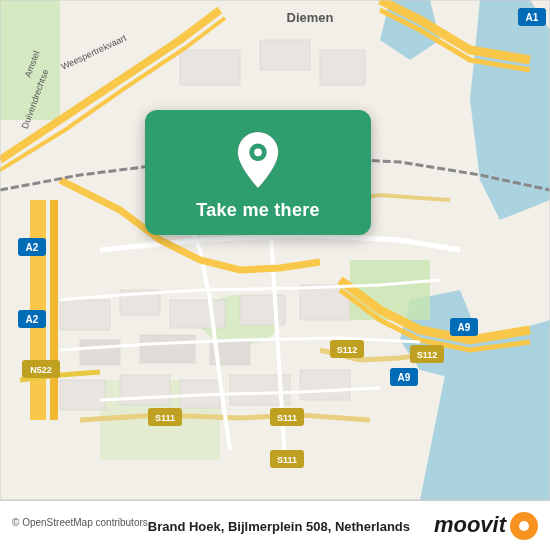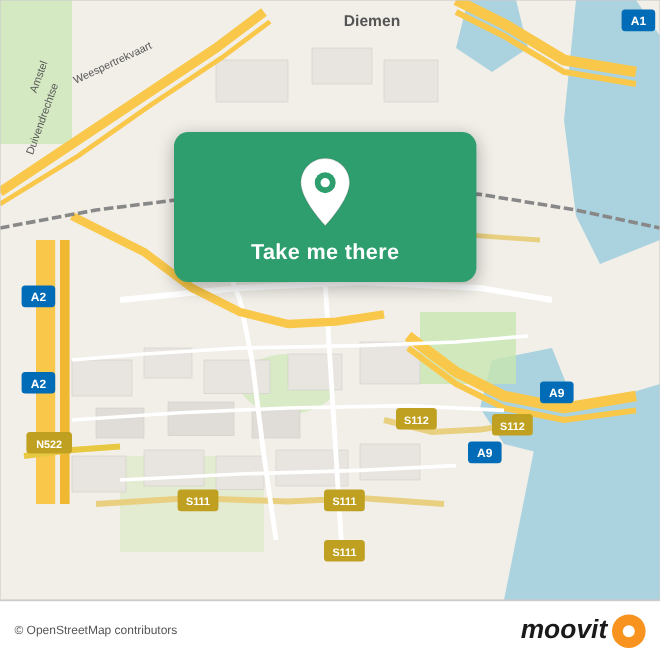--- a/index.html
+++ b/index.html
@@ -77,21 +77,21 @@
       height: 10px;
       background: white;
       border-radius: 50%;
     }
 
     
     #take-me-there-card {
       position: absolute;
       top: 110px;
       left: 145px;
-      width: 252px;
+      width: 226px;
       background: #2e9e6e;
       border-radius: 12px;
       display: flex;
       flex-direction: column;
       align-items: center;
       padding: 20px 20px 14px 20px;
       cursor: pointer;
       box-shadow: 0 4px 14px rgba(0,0,0,0.3);
     }
 
@@ -239,20 +239,21 @@
       <circle cx="25" cy="23" r="9" fill="#2e9e6e"></circle>
       <circle cx="25" cy="23" r="4" fill="white"></circle>
     </svg>
     <span id="take-me-there-label">Take me there</span>
   </div>
 </div>
 
 <div id="footer">
   <div id="footer-left">
     <span id="osm-attribution">© OpenStreetMap contributors</span>
+    <span id="location-label">Brand Hoek, Bijlmerplein 508, Netherlands</span>
   </div>
 
   <div id="moovit-logo">
     <span class="moovit-text">moovit</span>
     <div class="moovit-dot">
       <div class="moovit-dot-inner"></div>
     </div>
   </div>
 </div>
 

